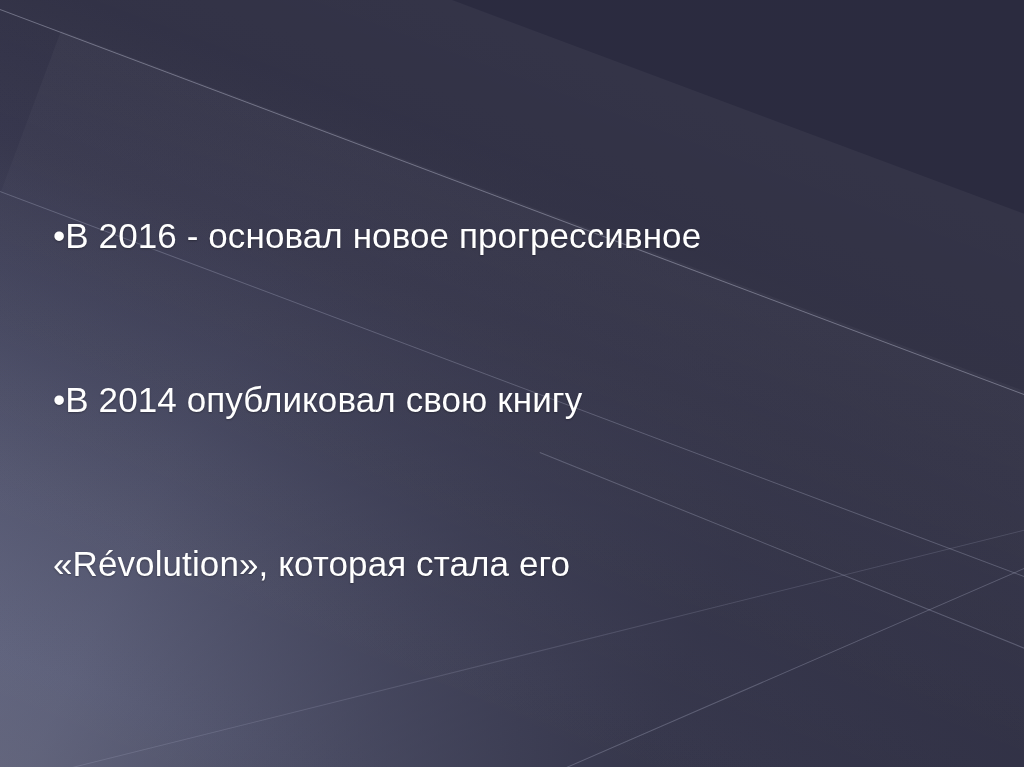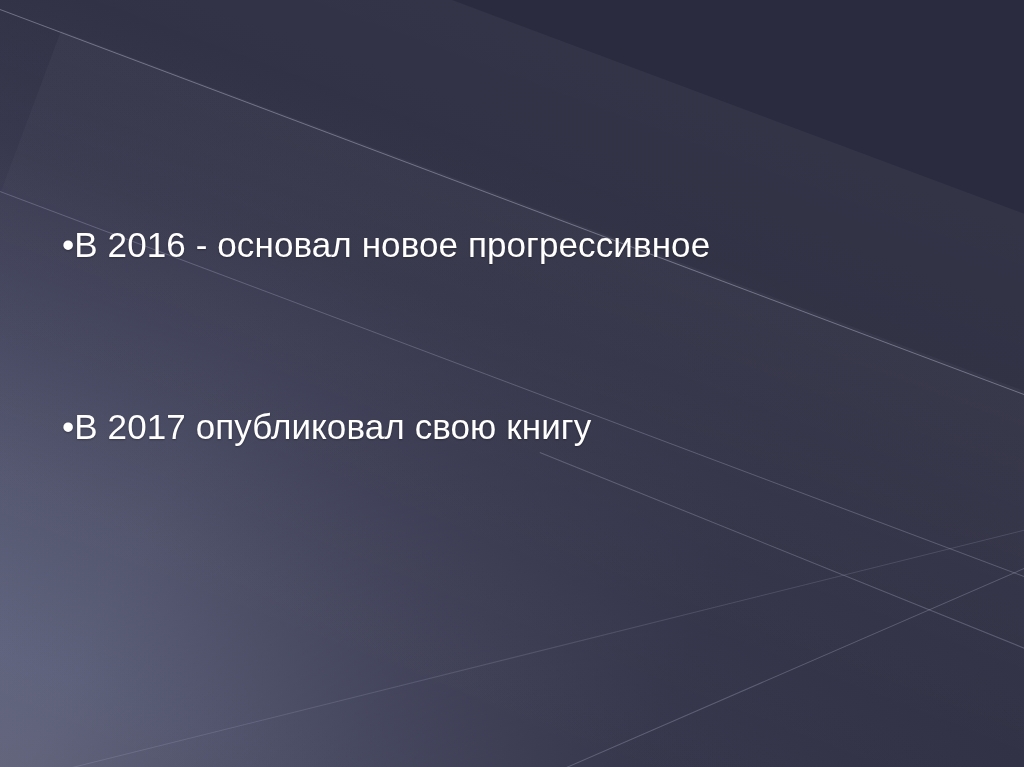--- a/index.html
+++ b/index.html
@@ -104,39 +104,40 @@
     width: 930px;
     color: #ffffff;
     font-size: 35px;
     line-height: 50px;
     font-weight: 400;
     letter-spacing: 0.1px;
     text-shadow: 0 1px 2px rgba(0,0,0,0.30);
     white-space: pre-wrap;
   }
 
-  .para { margin: 16px; }
+  .para { margin: 7px; }
 </style>
 </head>
 <body>
 
 <div id="slide">
 
   <div class="facet facet-sheen-a"></div>
   <div class="facet facet-sheen-b"></div>
 
   <div class="edge edge-ul-1"></div>
   <div class="edge soft edge-ul-2"></div>
   <div class="edge soft edge-x-down"></div>
   <div class="edge soft edge-x-up"></div>
   <div class="edge faint edge-low-faint"></div>
 
   <div id="body-text">
     <div class="para">•В 2016 - основал новое прогрессивное</div>
-    <div class="para">•В 2017 опубликовал свою книгу</div>
+    <div class="para">•В 2014 опубликовал свою книгу</div>
+    <div class="para">«Révolution», которая стала его</div>
     
     
     
     
     
   </div>
 
 </div>
 
 </body></html>

